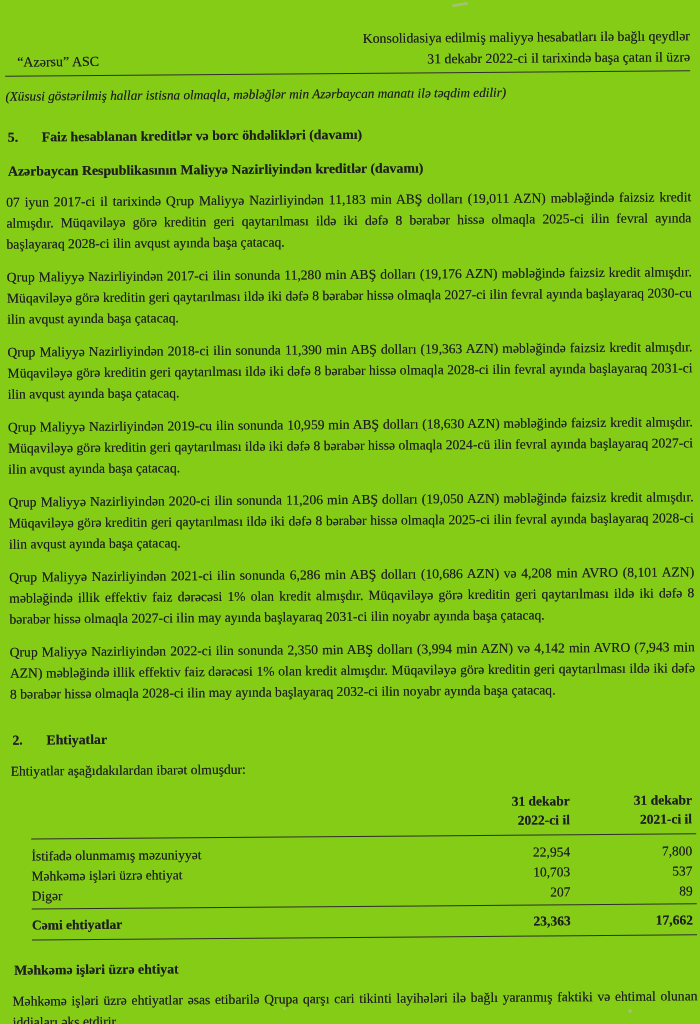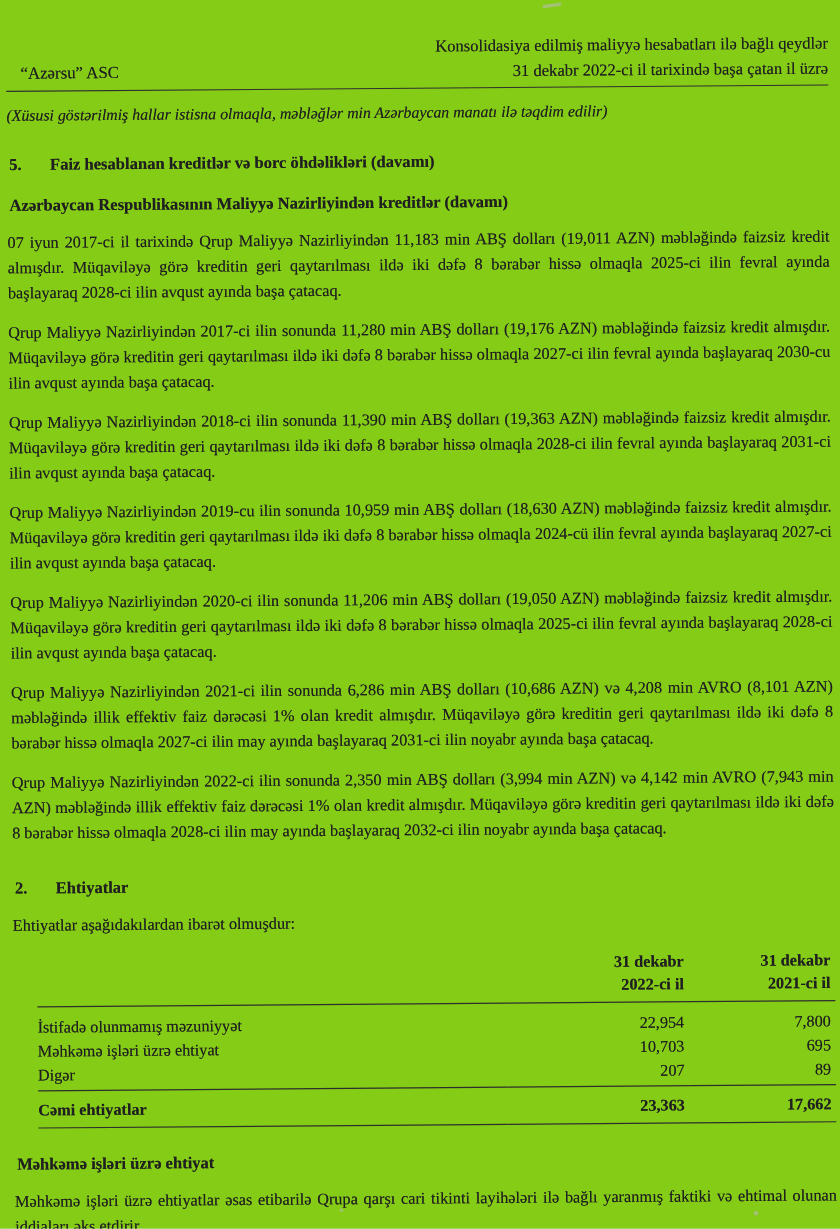--- a/index.html
+++ b/index.html
@@ -94,21 +94,21 @@
       </thead>
       <tbody>
         <tr class="first-row">
           <td>İstifadə olunmamış məzuniyyət</td>
           <td class="num">22,954</td>
           <td class="num">7,800</td>
         </tr>
         <tr>
           <td>Məhkəmə işləri üzrə ehtiyat</td>
           <td class="num">10,703</td>
-          <td class="num">695</td>
+          <td class="num">537</td>
         </tr>
         <tr class="last-row">
           <td>Digər</td>
           <td class="num">207</td>
           <td class="num">89</td>
         </tr>
         <tr class="total-row">
           <td>Cəmi ehtiyatlar</td>
           <td class="num">23,363</td>
           <td class="num">17,662</td>

